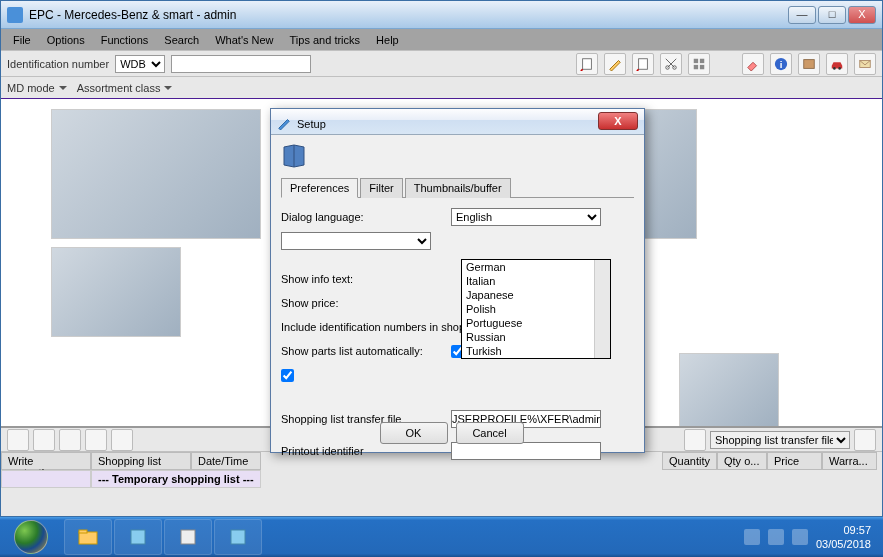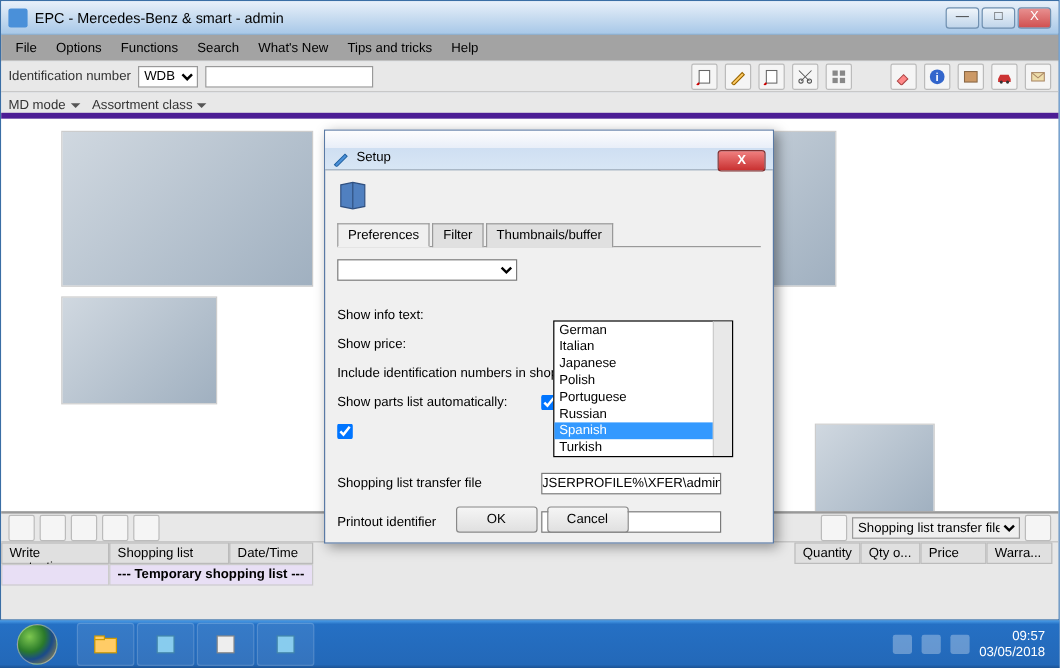--- a/index.html
+++ b/index.html
@@ -19,21 +19,21 @@
 
 .toolbar { height: 26px; background: #e8e8e8; border-bottom: 1px solid #c0c0c0; display: flex; align-items: center; padding: 0 6px; gap: 6px; }
 .toolbar .lbl { color: #333; }
 .toolbar select, .toolbar input { height: 18px; border: 1px solid #999; background: #fff; font-size: 11px; }
 .toolbar .combo1 { width: 50px; }
 .toolbar .combo2 { width: 140px; }
 .toolbar .spacer { flex: 1; }
 .toolbar .tbtn { width: 22px; height: 22px; background: #f5f5f5; border: 1px solid #bbb; border-radius: 2px; cursor: pointer; display: flex; align-items: center; justify-content: center; position: relative; }
 .toolbar .tbtn svg { width: 14px; height: 14px; }
 
-.toolbar2 { height: 22px; background: #e8e8e8; border-bottom: 5px solid #4c1d95; display: flex; align-items: flex-end; padding: 0 6px; gap: 10px; }
+.toolbar2 { height: 22px; background: #e8e8e8; border-bottom: 1px solid #4c1d95; display: flex; align-items: center; padding: 0 6px; gap: 10px; }
 .toolbar2 .dd { cursor: pointer; display: flex; align-items: center; gap: 4px; color: #333; }
 .toolbar2 .arrow { width: 0; height: 0; border-left: 4px solid transparent; border-right: 4px solid transparent; border-top: 4px solid #555; }
 
 .content { position: absolute; top: 98px; left: 0; right: 0; bottom: 90px; background: #fff; overflow: hidden; }
 .content .gallery { display: flex; flex-wrap: wrap; gap: 8px; padding: 10px; }
 .gallery .thumb { width: 150px; height: 100px; background: linear-gradient(135deg, #d0d8e0, #a0b0c0); border: 1px solid #ccc; }
 
 
 .shoparea { position: absolute; left: 0; right: 0; bottom: 0; height: 90px; background: #e8e8e8; border-top: 2px solid #999; }
 .shoptoolbar { height: 24px; display: flex; align-items: center; padding: 2px 6px; gap: 4px; border-bottom: 1px solid #c0c0c0; }
@@ -42,21 +42,21 @@
 .shoptoolbar select { height: 18px; border: 1px solid #999; width: 140px; }
 .shoptable { display: flex; }
 .shoptable .hdr { background: #e0e0e0; border: 1px solid #bbb; padding: 2px 6px; height: 18px; }
 .shoptable .left { display: flex; flex-direction: column; }
 .shoptable .leftrow { display: flex; }
 .shoptable .cell { border: 1px solid #ccc; padding: 2px 6px; height: 18px; background: #fff; font-weight: bold; }
 .shoptable .selrow .cell { background: #e8dff5; }
 
 
 .dialog { position: absolute; top: 108px; left: 270px; width: 375px; height: 345px; background: #f0f0f0; border: 1px solid #5a7aa5; box-shadow: 3px 3px 10px rgba(0,0,0,0.4); z-index: 100; }
-.dialog .dtitle { height: 26px; background: linear-gradient(to bottom, #fdfdfe, #e8eef8 45%, #cfdff2 46%, #d8e6f5); display: flex; align-items: flex-start; padding: 16px 6px; border-bottom: 1px solid #9ab; }
+.dialog .dtitle { height: 26px; background: linear-gradient(to bottom, #fdfdfe, #e8eef8 45%, #cfdff2 46%, #d8e6f5); display: flex; align-items: flex-end; padding: 4px 6px; border-bottom: 1px solid #9ab; }
 .dialog .dtitle .dicon { width: 14px; height: 14px; margin-right: 6px; }
 .dialog .dtitle .dtxt { flex: 1; color: #000; }
 .dialog .dtitle .dclose { width: 40px; height: 18px; background: linear-gradient(to bottom, #f08080, #c83030); border: 1px solid #803030; border-radius: 3px; color: #fff; text-align: center; line-height: 16px; cursor: pointer; font-weight: bold; }
 .dialog .dbody { padding: 8px 10px; }
 .dbody .bigicon { width: 26px; height: 26px; margin-bottom: 6px; }
 .dbody .tabs { display: flex; border-bottom: 1px solid #999; margin-bottom: 10px; }
 .dbody .tab { padding: 3px 8px; border: 1px solid #999; border-bottom: none; background: #e0e0e0; margin-right: 2px; cursor: pointer; position: relative; top: 1px; }
 .dbody .tab.active { background: #f0f0f0; border-bottom: 1px solid #f0f0f0; }
 .dbody .formrow { display: flex; align-items: center; margin-bottom: 6px; min-height: 18px; }
 .dbody .formrow .flabel { width: 170px; color: #000; }
@@ -250,31 +250,34 @@
         <path d="M13 2 L13 24" stroke="#305080"></path>
       </svg>
     <div class="tabs">
       <div class="tab active">Preferences</div>
       <div class="tab">Filter</div>
       <div class="tab">Thumbnails/buffer</div>
     </div>
 
     <div style="position:relative">
       <div class="formrow">
+        <div class="flabel">Dialog language:</div>
+        <select><option>English</option></select>
+      </div>
+      <div class="formrow">
         <select></select>
       </div>
 
       <div class="dropdown-list">
         <div class="opt">German</div>
         <div class="opt">Italian</div>
         <div class="opt">Japanese</div>
         <div class="opt">Polish</div>
         <div class="opt">Portuguese</div>
         <div class="opt">Russian</div>
-        <div class="opt sel">Spanish</div>
         <div class="opt">Turkish</div>
         <div class="scrollbar"></div>
       </div>
 
       <div style="height:14px"></div>
       <div class="formrow">
         <div class="flabel">Show info text:</div>
       </div>
       <div class="formrow">
         <div class="flabel">Show price:</div>

